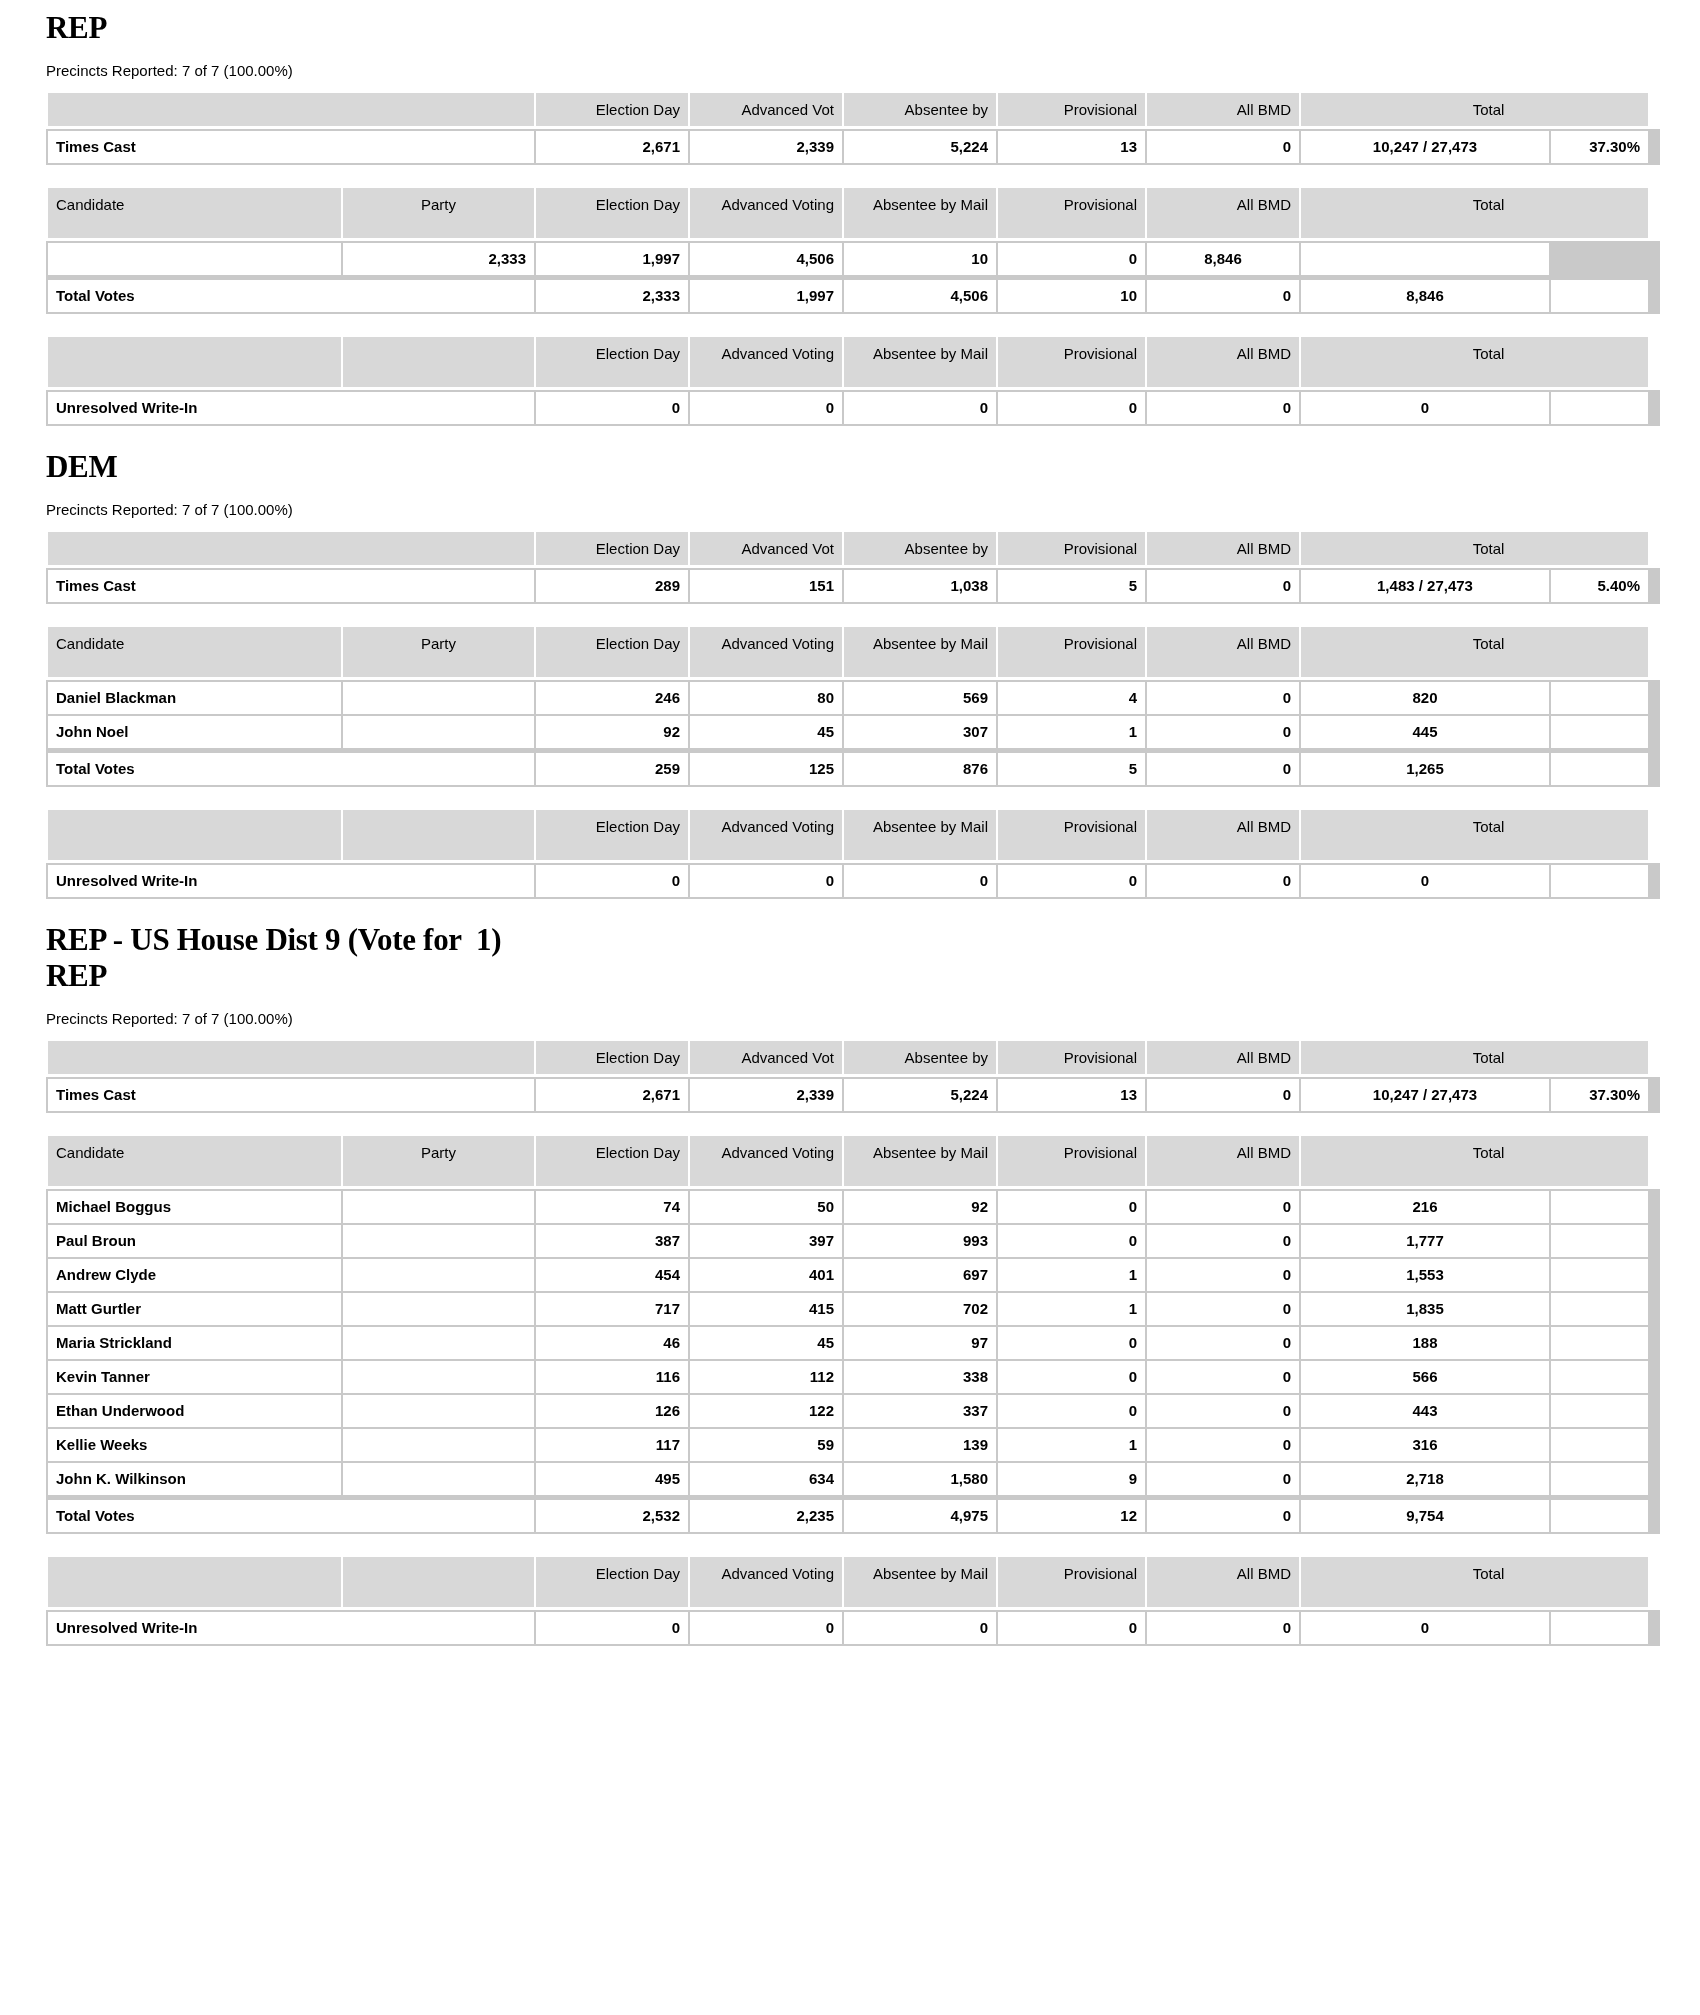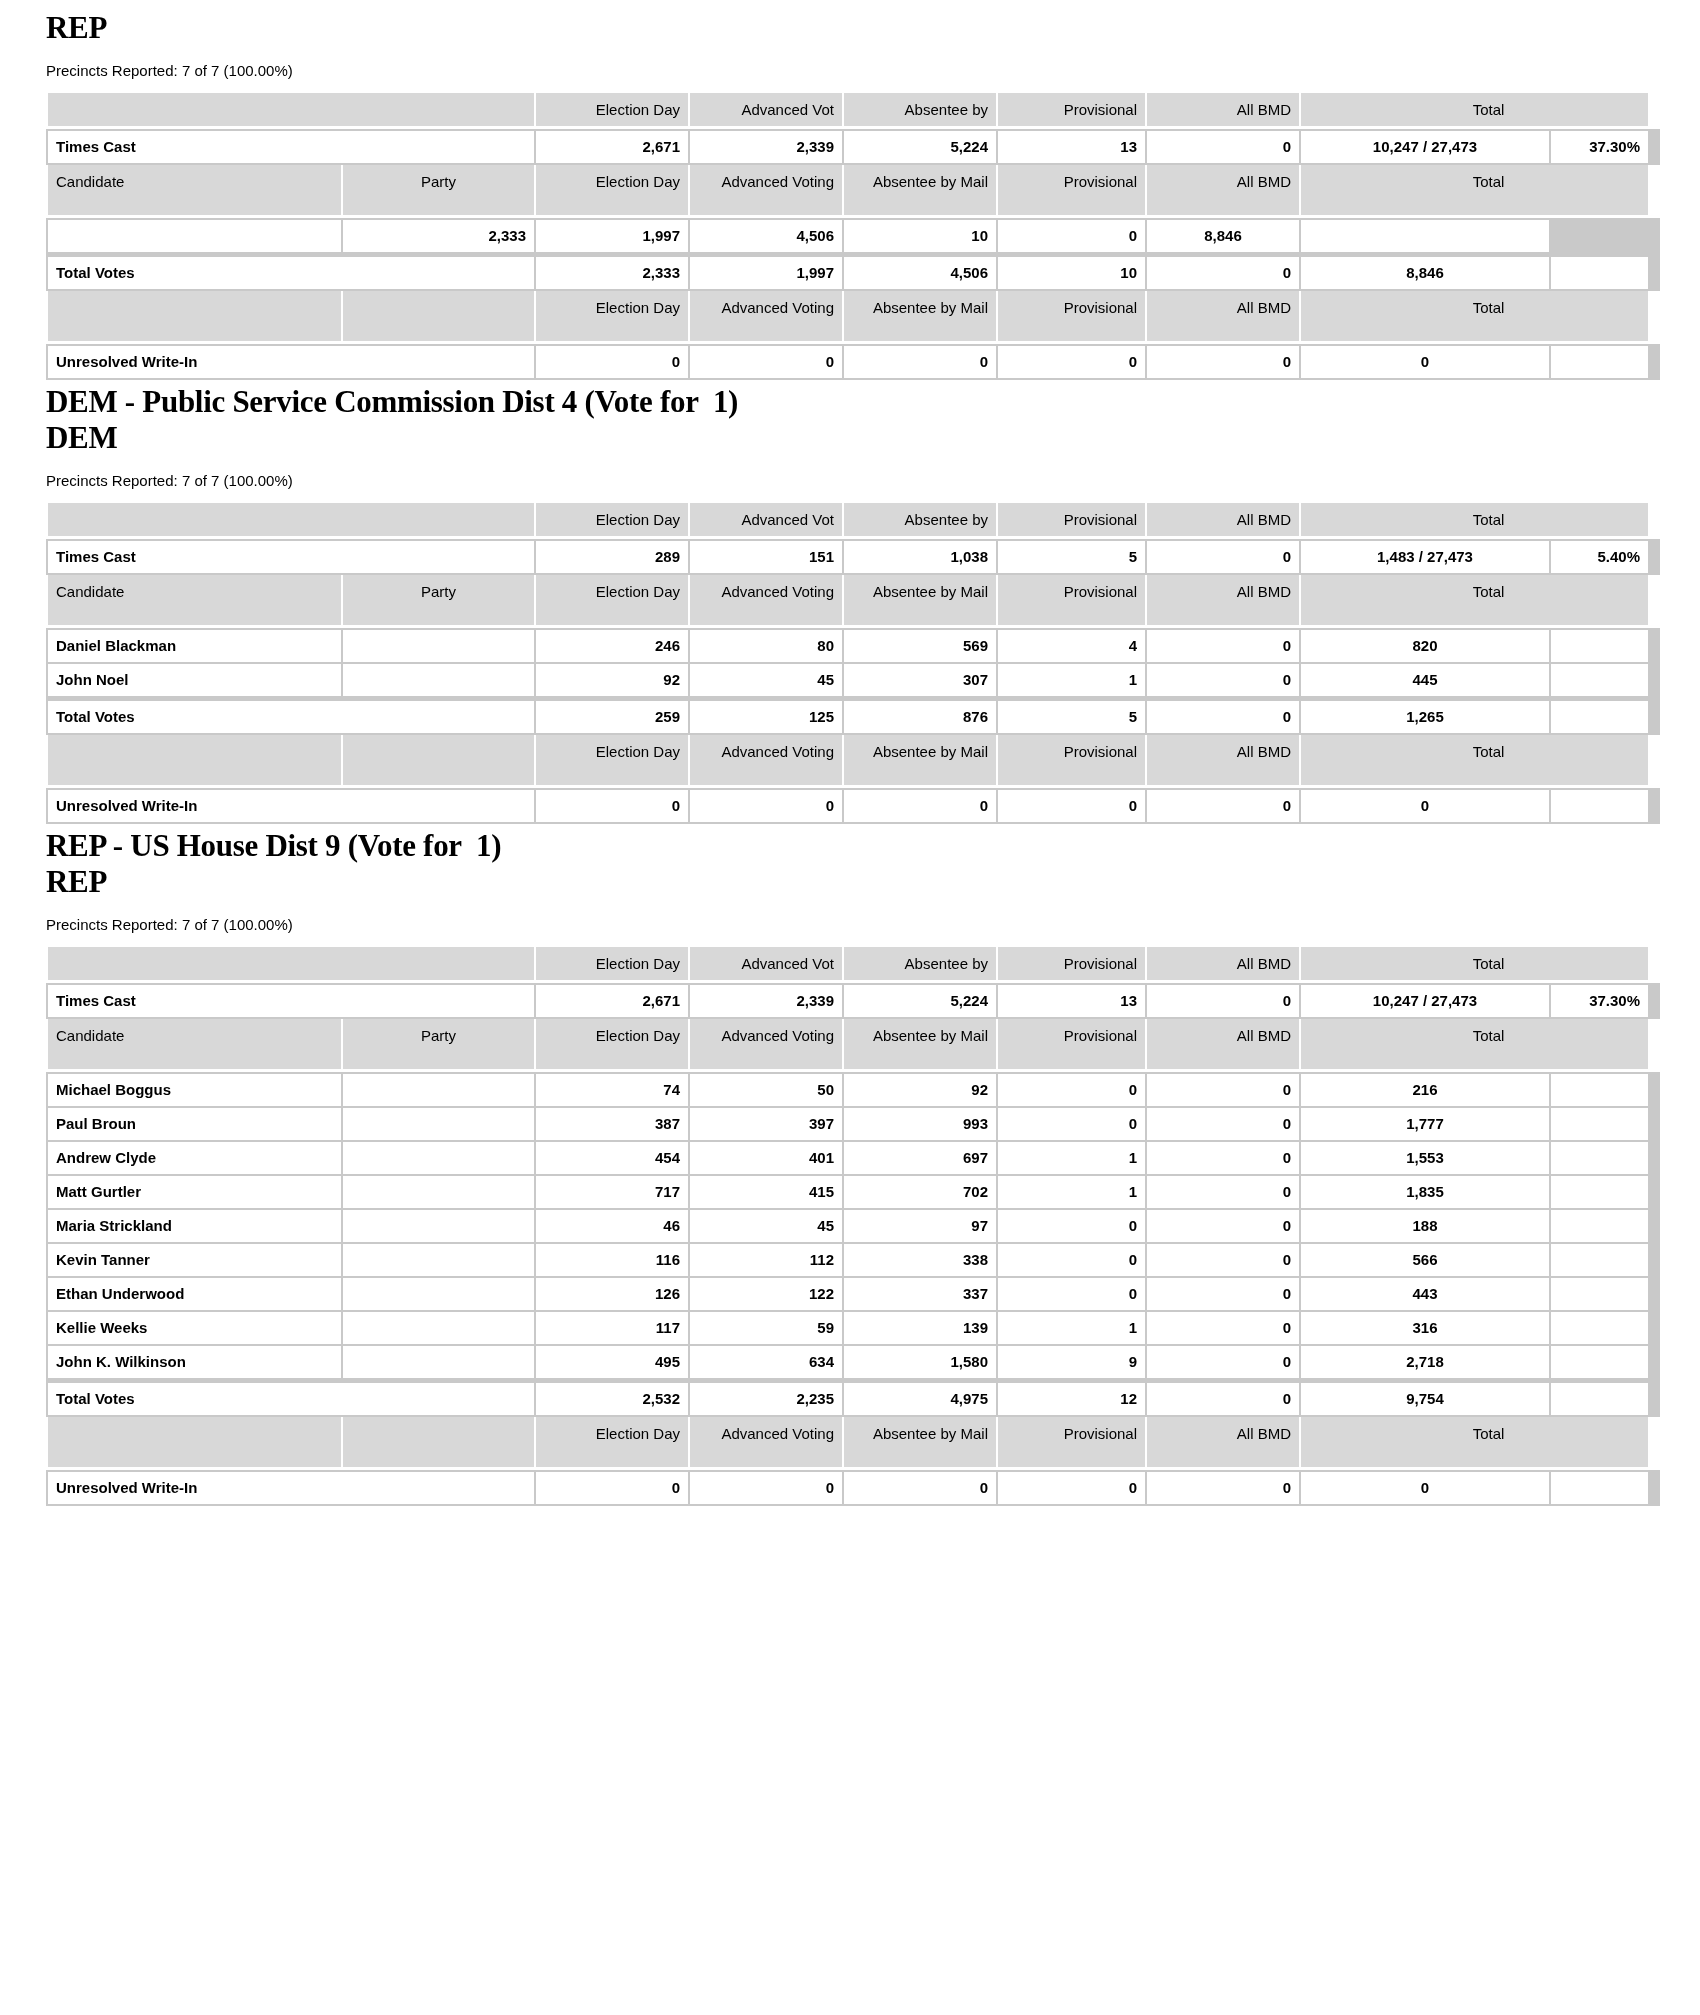--- a/index.html
+++ b/index.html
@@ -8,21 +8,21 @@
     font-family:"Liberation Sans",sans-serif;color:#000;
     padding:10px 40px 30px 46px;
   }
   .title{
     font-family:"Liberation Serif",serif;font-weight:bold;
     font-size:31px;line-height:1.16;margin:4px 0 0 0;
     white-space:pre-wrap;letter-spacing:-0.3px;
   }
   .title.sub{margin:0 0 16px 0;}
   .precincts{font-size:15px;margin:0 0 14px 0;}
-  .tbl{margin-bottom:0;}
+  .tbl{margin-bottom:23px;}
   .row{display:grid;gap:2px;}
   .row.merged{grid-template-columns:486px 152px 152px 152px 147px 152px 248px 97px;}
   .row.split {grid-template-columns:293px 191px 152px 152px 152px 147px 152px 248px 97px;}
   .thead{background:#fff;padding:0 2px;margin-bottom:3px;}
   .thead .hc{
     background:#d8d8d8;font-size:15px;line-height:19px;
     padding:7px 8px;overflow:hidden;white-space:normal;
   }
   .thead.tall .hc{padding-bottom:24px;}
   .hc.num{text-align:right;}
@@ -125,21 +125,20 @@
             <div class="dc num">0</div>
             <div class="dc num">0</div>
             <div class="dc num">0</div>
             <div class="dc total">0</div>
             <div class="dc pct"></div>
           </div>
         </div>
       </div>
     </section>
     <section>
-      <h1 class="title">DEM - Public Service Commission Dist 4 (Vote for  1)</h1>
       <h1 class="title sub">DEM</h1>
       <p class="precincts">Precincts Reported: 7 of 7 (100.00%)</p>
       <div class="tbl">
         <div class="row merged thead">
           <div class="hc blank"></div>
           <div class="hc num">Election Day</div>
           <div class="hc num">Advanced Vot</div>
           <div class="hc num">Absentee by</div>
           <div class="hc num">Provisional</div>
           <div class="hc num">All BMD</div>

